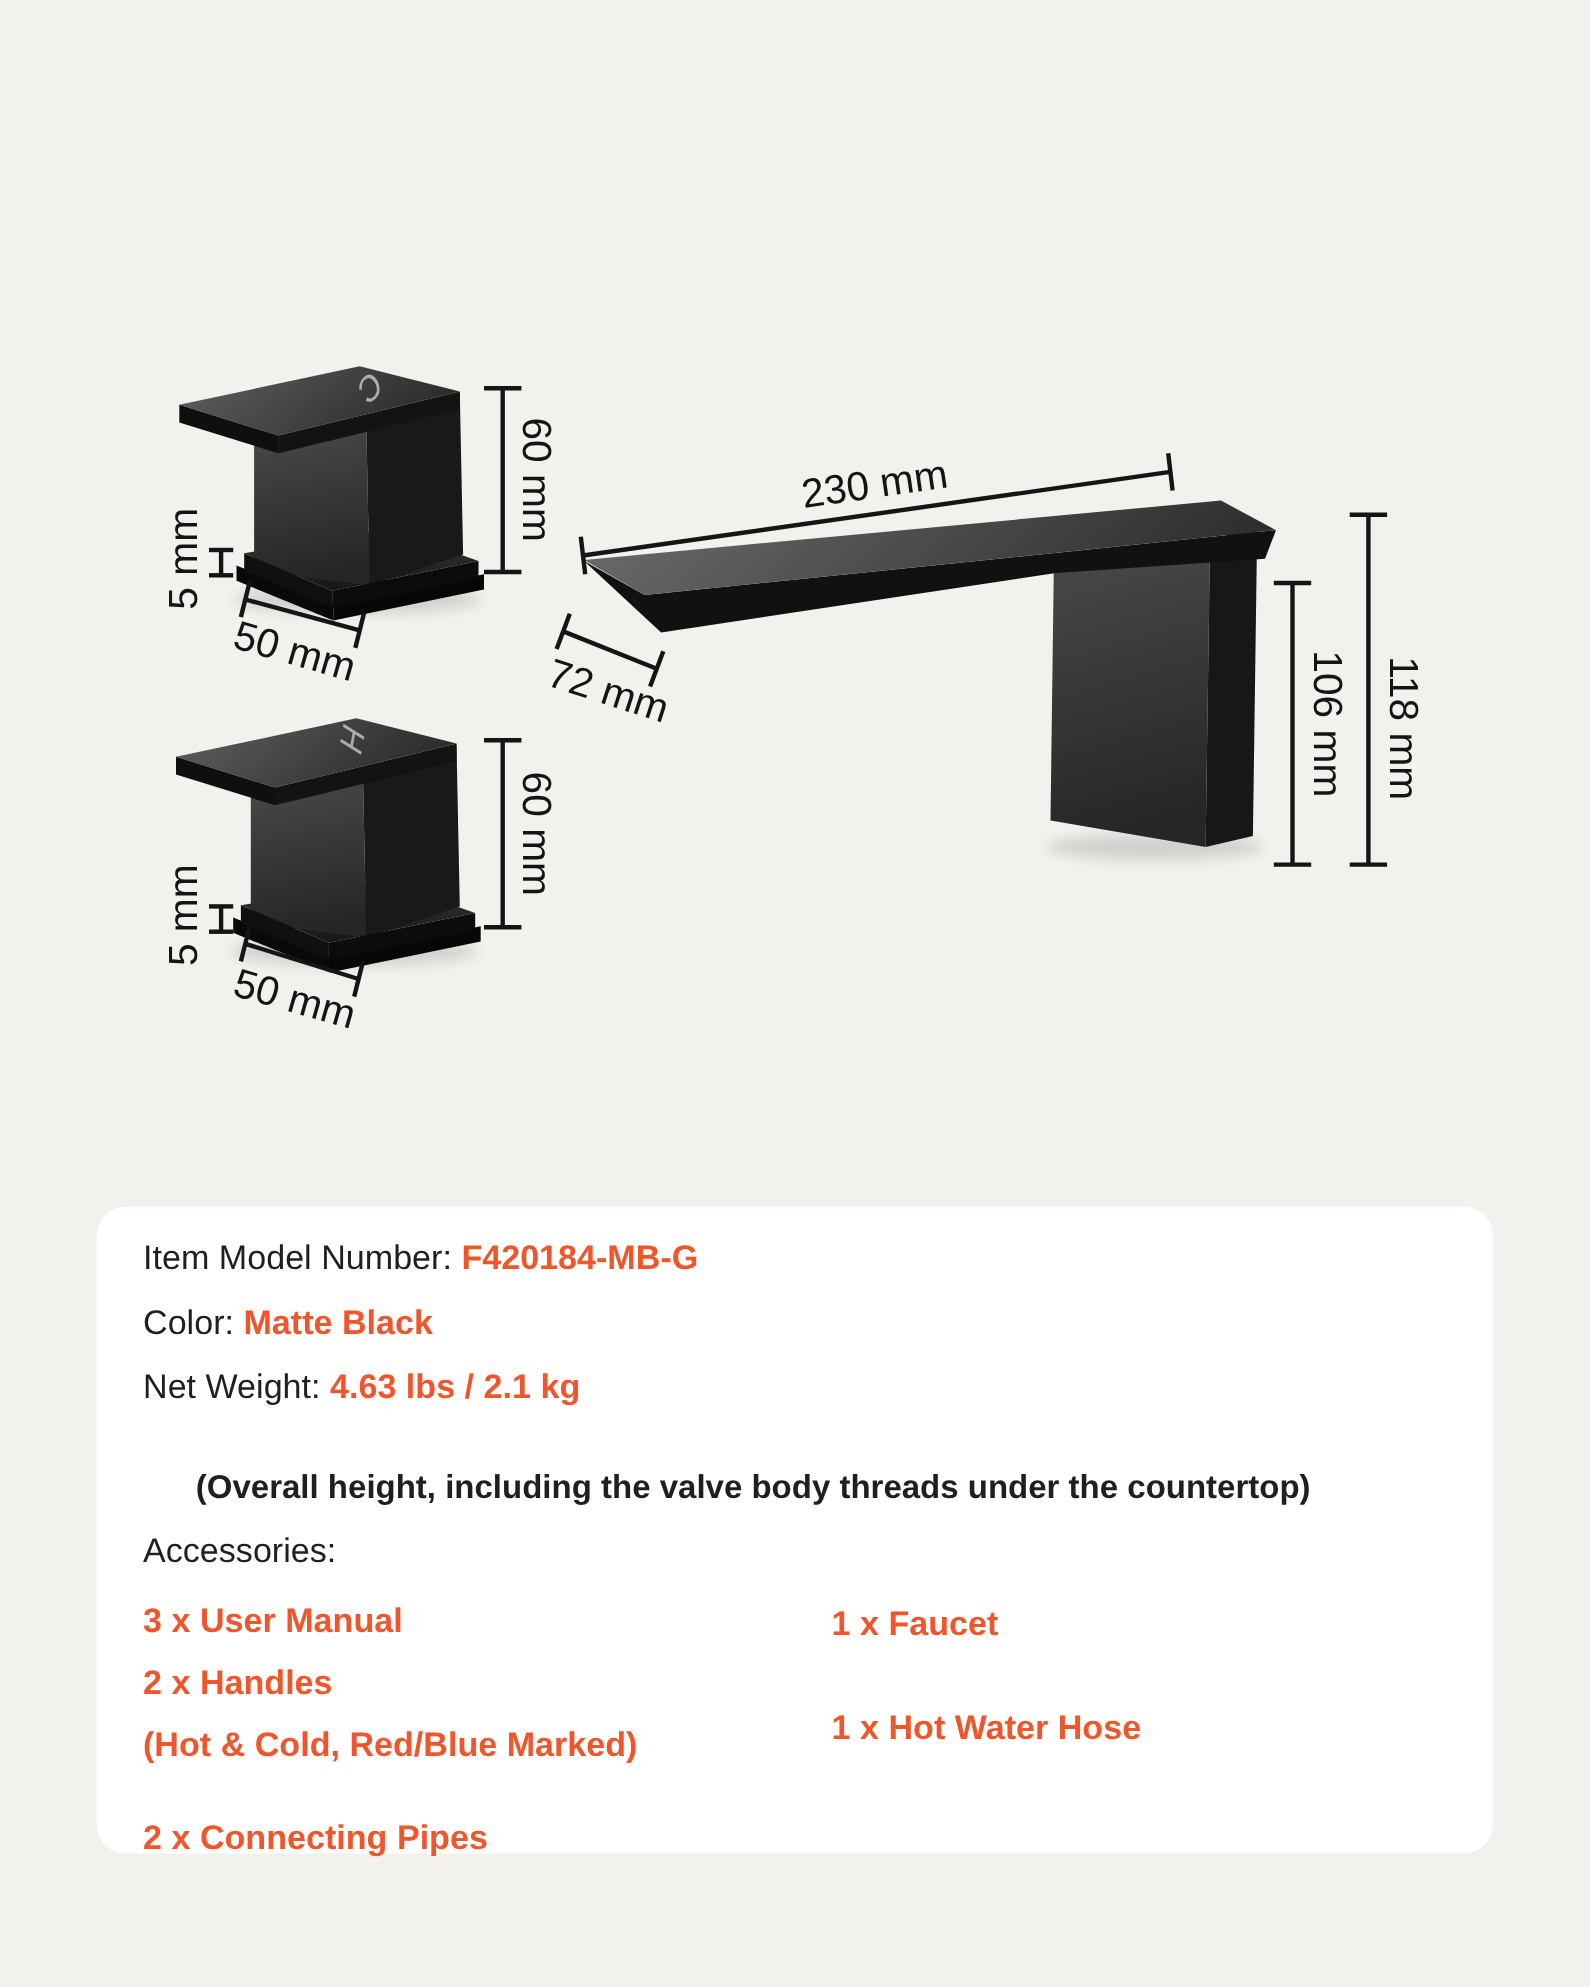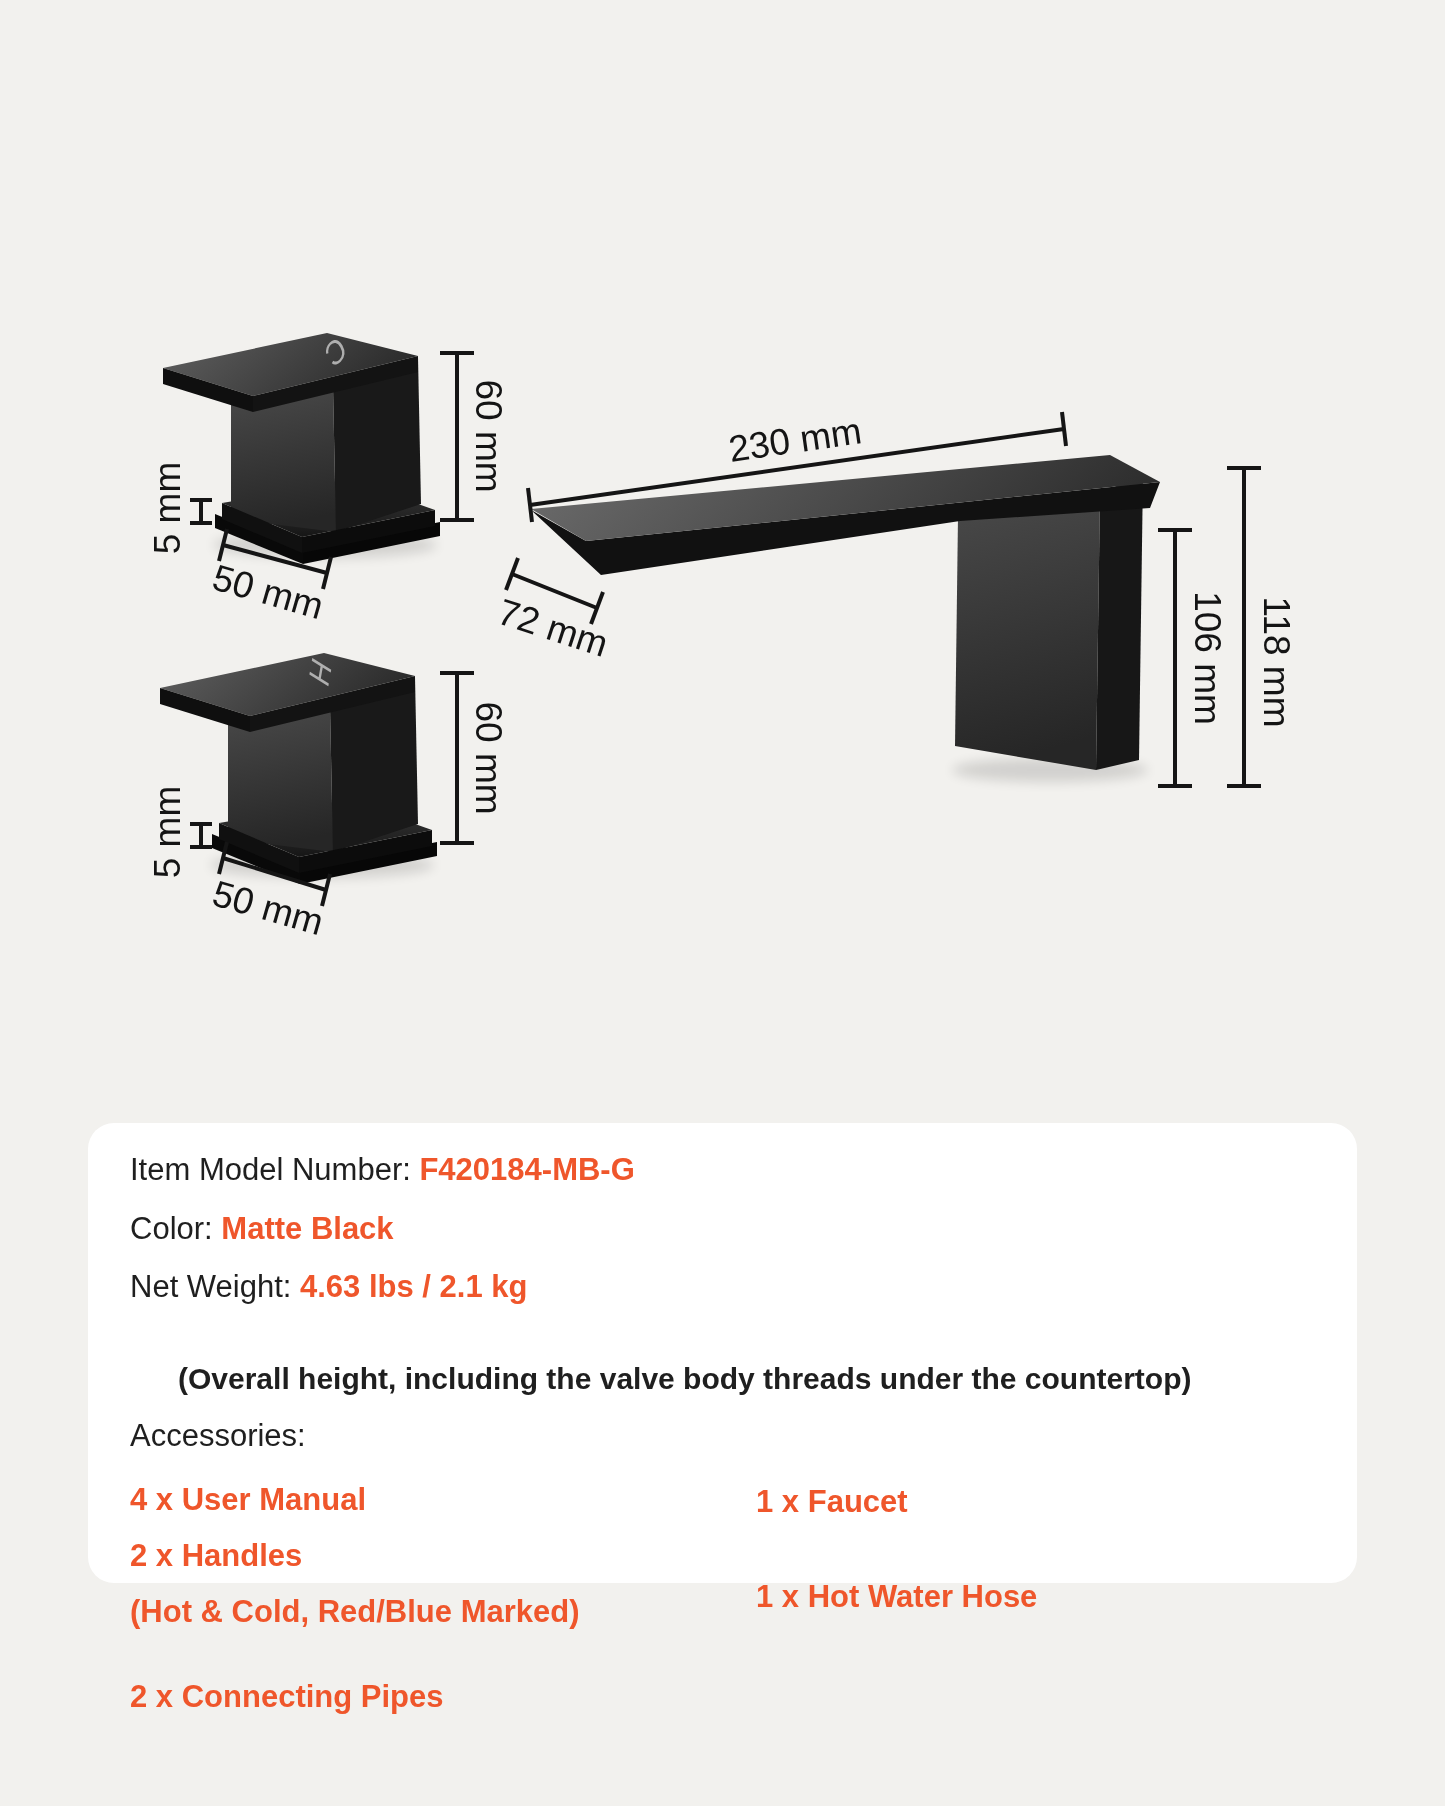--- a/index.html
+++ b/index.html
@@ -2,21 +2,21 @@
 <html><head>
 <meta charset="utf-8">
 <style>
   html,body{margin:0;padding:0;background:#f2f1ee;}
   #stage{position:relative;width:1445px;height:1806px;background:#f2f1ee;overflow:hidden;
          font-family:"Liberation Sans",sans-serif;}
   #diagram-svg{position:absolute;left:0;top:0;}
   .dim-line{stroke:#151515;stroke-width:4;fill:none;}
   .dim-text{font-family:"Liberation Sans",sans-serif;font-size:37px;fill:#141414;}
   .marking-text{font-family:"Liberation Sans",sans-serif;font-size:30px;fill:#c3c3c3;opacity:.85;}
-  #spec-card{position:absolute;left:88px;top:1123px;width:1269px;height:460px;
+  #spec-card{position:absolute;left:88px;top:1097px;width:1269px;height:588px;
              background:#ffffff;border-radius:26px;}
   .spec-row{position:absolute;left:42px;white-space:nowrap;font-size:31px;color:#1f1f1f;}
   .spec-label{font-weight:400;color:#1f1f1f;}
   .spec-value{font-weight:700;color:#ef562b;}
   .spec-note{position:absolute;left:42px;white-space:nowrap;font-size:30px;font-weight:700;color:#1f1f1f;margin-left:48px;}
   .acc-title{position:absolute;left:42px;font-size:31px;font-weight:400;color:#1f1f1f;white-space:nowrap;}
   .acc-item{position:absolute;font-size:31px;font-weight:700;color:#ef562b;white-space:nowrap;}
   .col-left{left:42px;}
   .col-right{left:668px;}
 </style>
@@ -148,21 +148,21 @@
 
     <div class="spec-row" style="top:146px;">
       <span class="spec-label">Net Weight: </span><span class="spec-value">4.63 lbs / 2.1 kg</span>
     </div>
 
 
     <div class="spec-note" style="top:239px;">(Overall height, including the valve body threads under the countertop)</div>
 
     <div class="acc-title" style="top:295px;">Accessories:</div>
 
-    <div class="acc-item col-left" style="top:359px;">4 x User Manual</div>
+    <div class="acc-item col-left" style="top:359px;">3 x User Manual</div>
     <div class="acc-item col-left" style="top:415px;">2 x Handles</div>
     <div class="acc-item col-left" style="top:471px;">(Hot &amp; Cold, Red/Blue Marked)</div>
     <div class="acc-item col-left" style="top:527px;margin-top:29px;">2 x Connecting Pipes</div>
 
     <div class="acc-item col-right" style="top:361px;">1 x Faucet</div>
     <div class="acc-item col-right" style="top:415px;margin-top:41px;">1 x Hot Water Hose</div>
   </div>
 
 </div>
 

